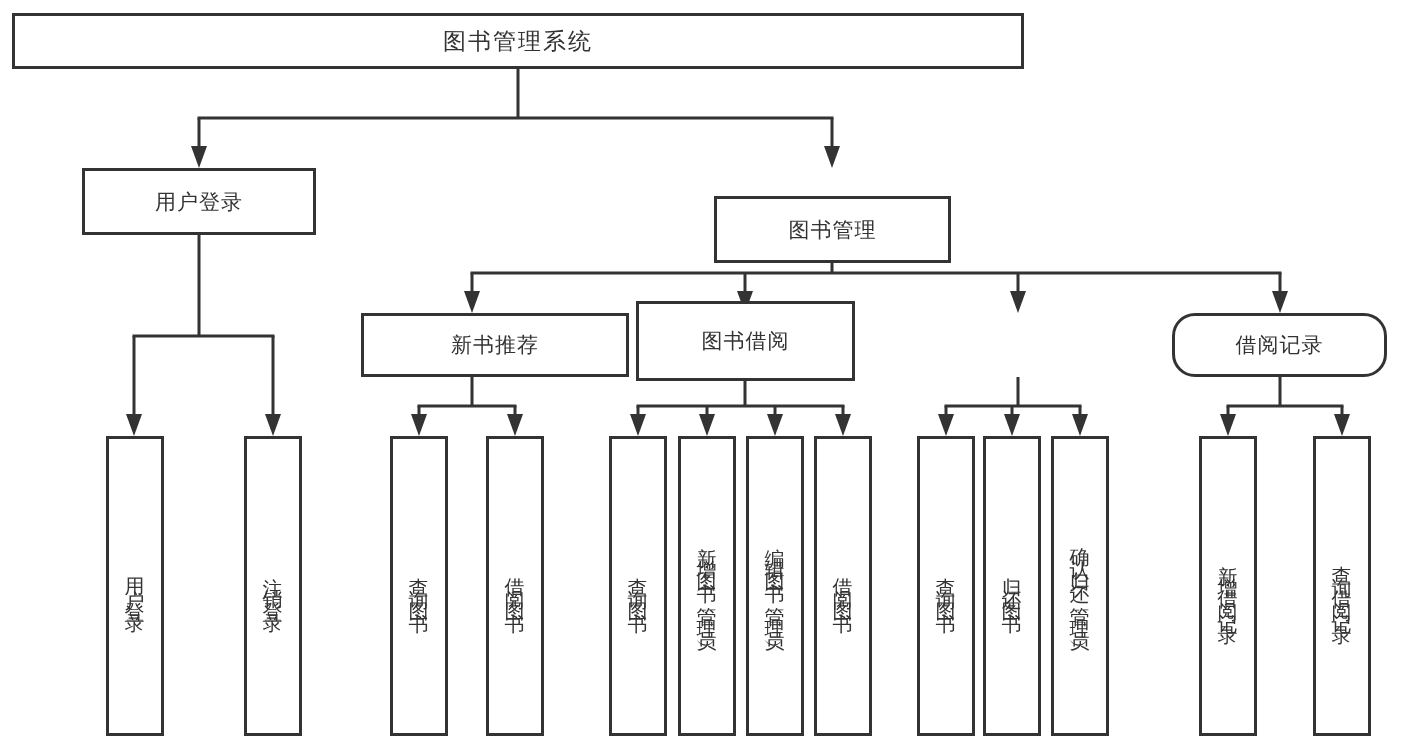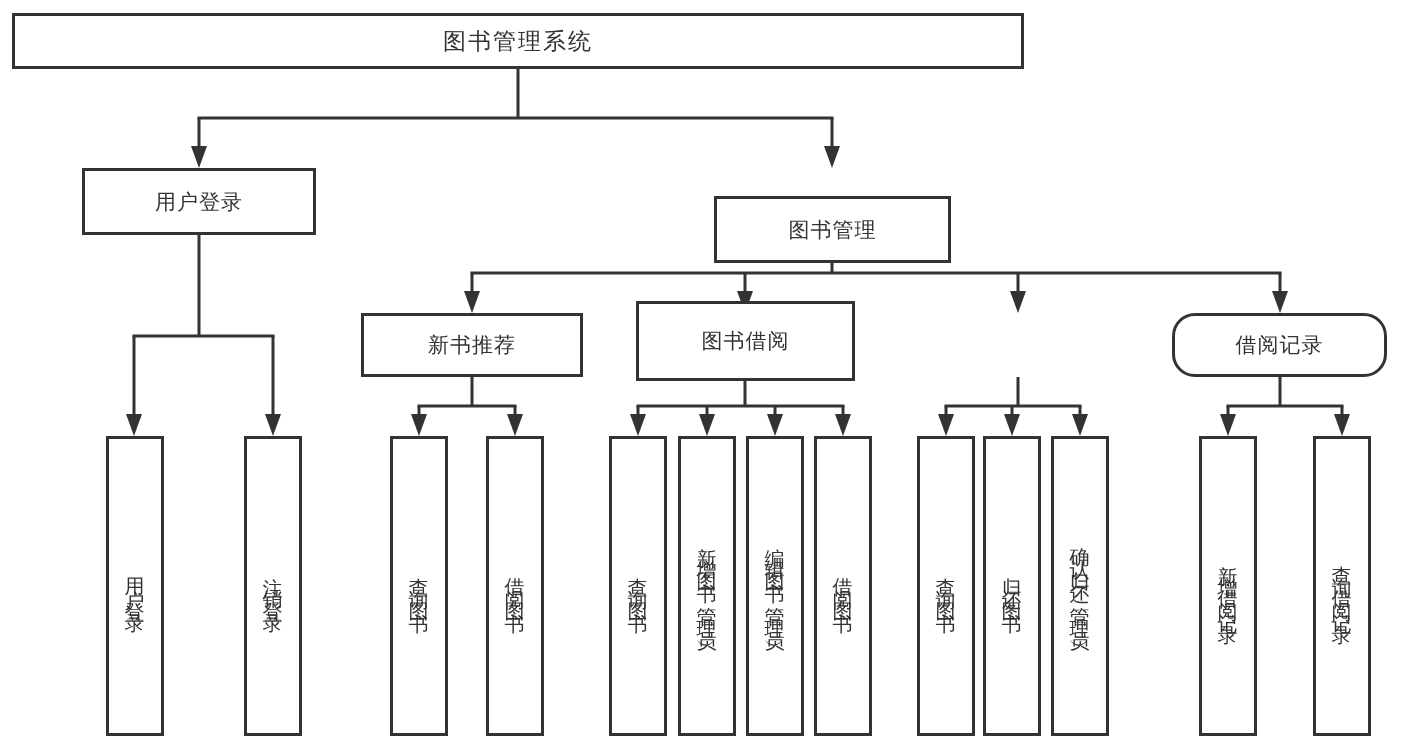--- a/index.html
+++ b/index.html
@@ -98,21 +98,21 @@
       <polygon points="1220,414 1236,414 1228,436" fill="#333333"></polygon>
       <line x1="1342" y1="406" x2="1342" y2="422" stroke="#333333" stroke-width="3"></line>
       <polygon points="1334,414 1350,414 1342,436" fill="#333333"></polygon>
     </svg>
 
   <div class="node node-h node-root" style="left:12px;top:13px;width:1012px;height:56px;">图书管理系统</div>
 
   <div class="node node-h" style="left:82px;top:168px;width:234px;height:67px;">用户登录</div>
   <div class="node node-h" style="left:714px;top:168px;width:237px;height:67px;margin-top:28px;">图书管理</div>
 
-  <div class="node node-h" style="left:361px;top:313px;width:222px;height:64px;">新书推荐</div>
+  <div class="node node-h" style="left:361px;top:313px;width:268px;height:64px;">新书推荐</div>
   <div class="node node-h" style="left:636px;top:301px;width:219px;height:80px;">图书借阅</div>
   <div class="node node-h" style="left:1172px;top:313px;width:215px;height:64px;border-radius:23px;">借阅记录</div>
 
   <div class="node node-v" style="left:106px;top:436px;width:58px;height:300px;">用户登录</div>
   <div class="node node-v" style="left:244px;top:436px;width:58px;height:300px;">注销登录</div>
 
   <div class="node node-v" style="left:390px;top:436px;width:58px;height:300px;">查询图书</div>
   <div class="node node-v" style="left:486px;top:436px;width:58px;height:300px;">借阅图书</div>
 
   <div class="node node-v" style="left:609px;top:436px;width:58px;height:300px;">查询图书</div>

